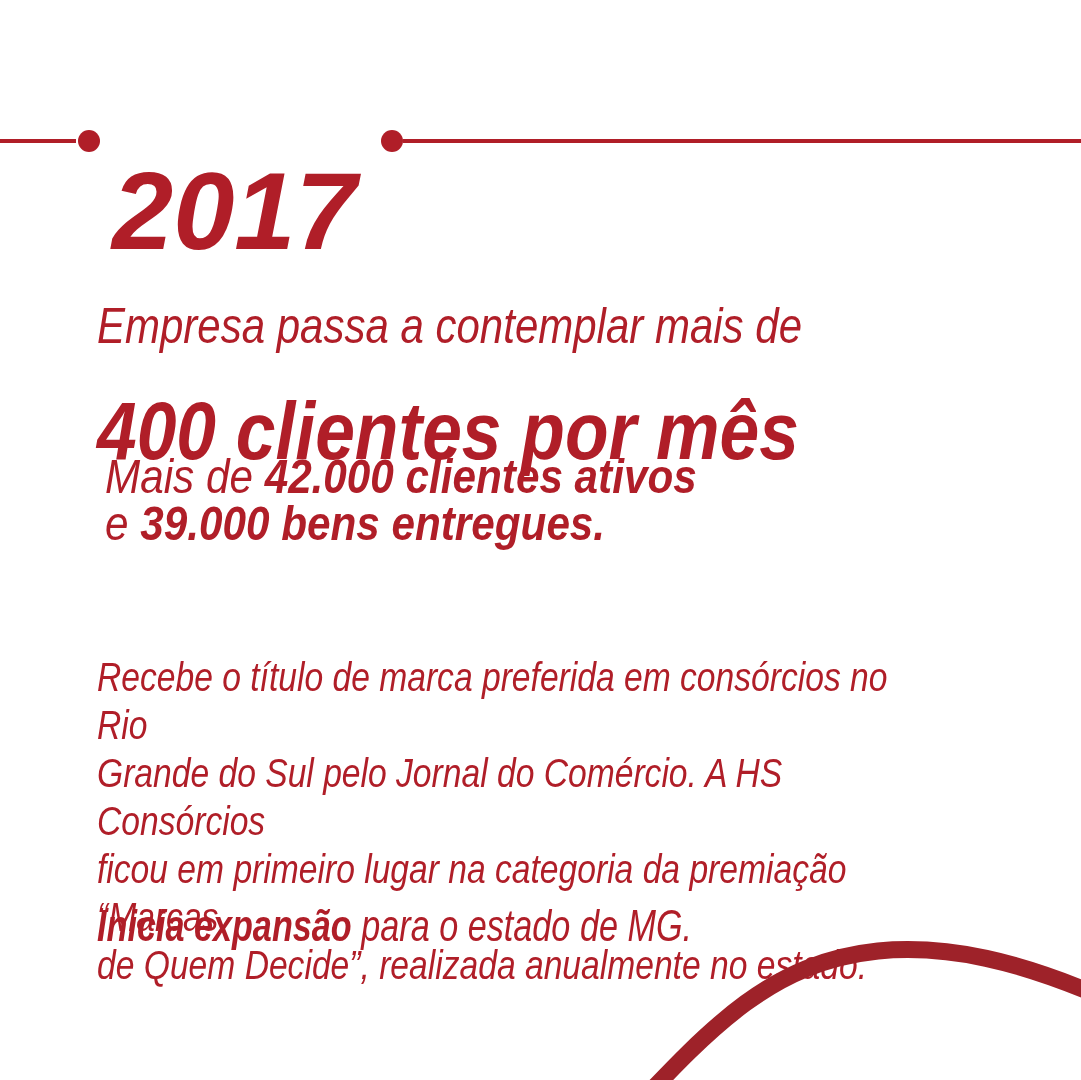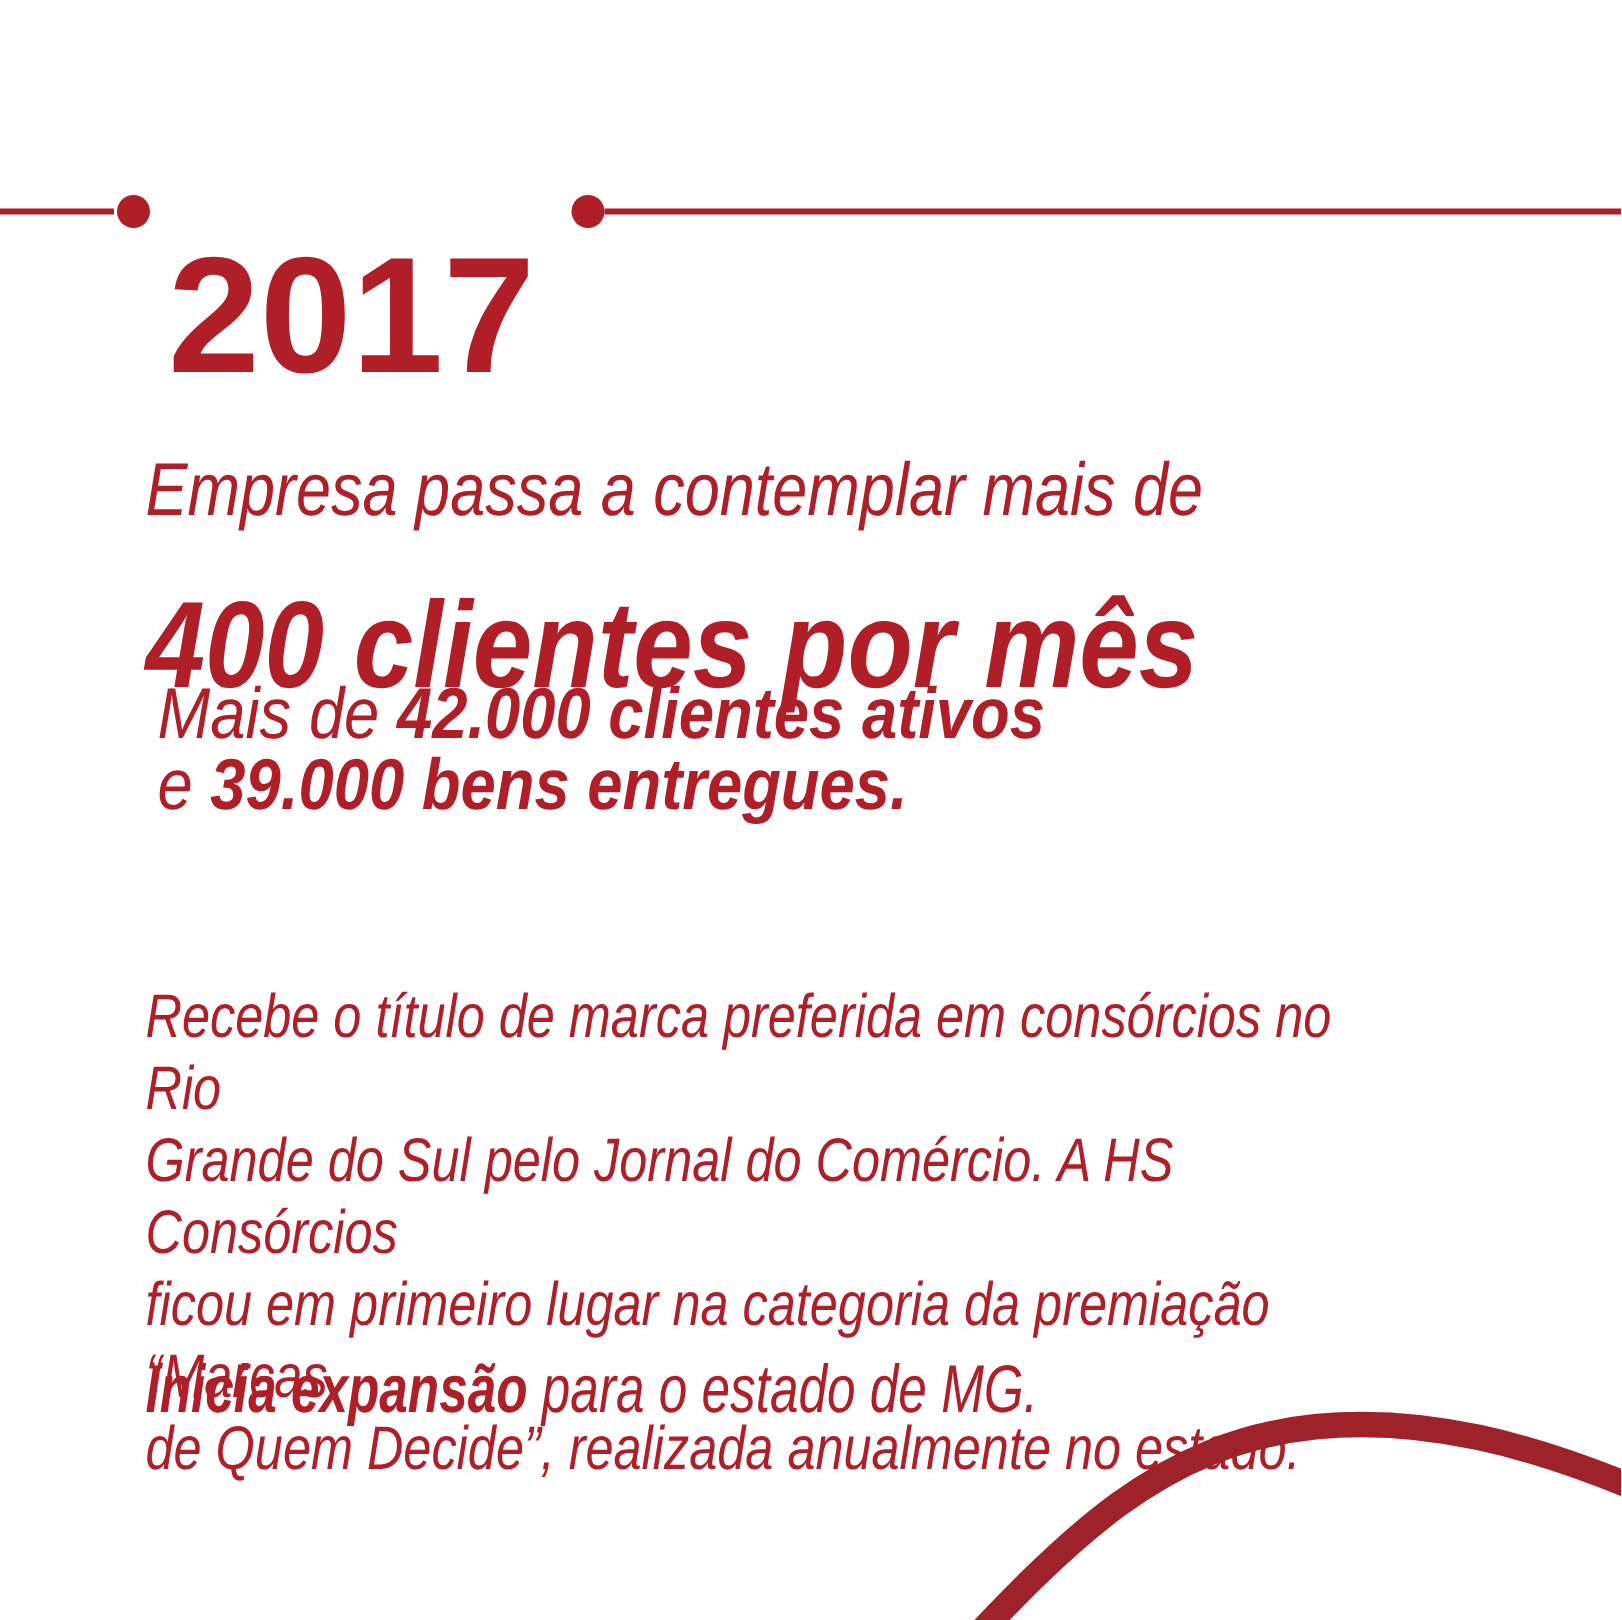--- a/index.html
+++ b/index.html
@@ -8,21 +8,21 @@
     width:1081px; height:1080px;
     background:#ffffff;
     overflow:hidden;
     font-family:"Liberation Sans", sans-serif;
     color:#B01E28;
   }
   
   .year {
     position:absolute; left:112px; top:82px;
     font-size:110px; line-height:110px;
-    font-weight:bold; 
+    font-weight:bold; font-style:italic;
     white-space:nowrap;
   }
   .rule { position:absolute; top:139px; height:4px; background:#B01E28; }
   .rule-left  { left:0; width:76px; }
   .rule-right { left:403px; right:0; }
   .dot {
     position:absolute; top:130px; width:22px; height:22px;
     border-radius:50%; background:#B01E28;
   }
   .dot-left  { left:78px; }

